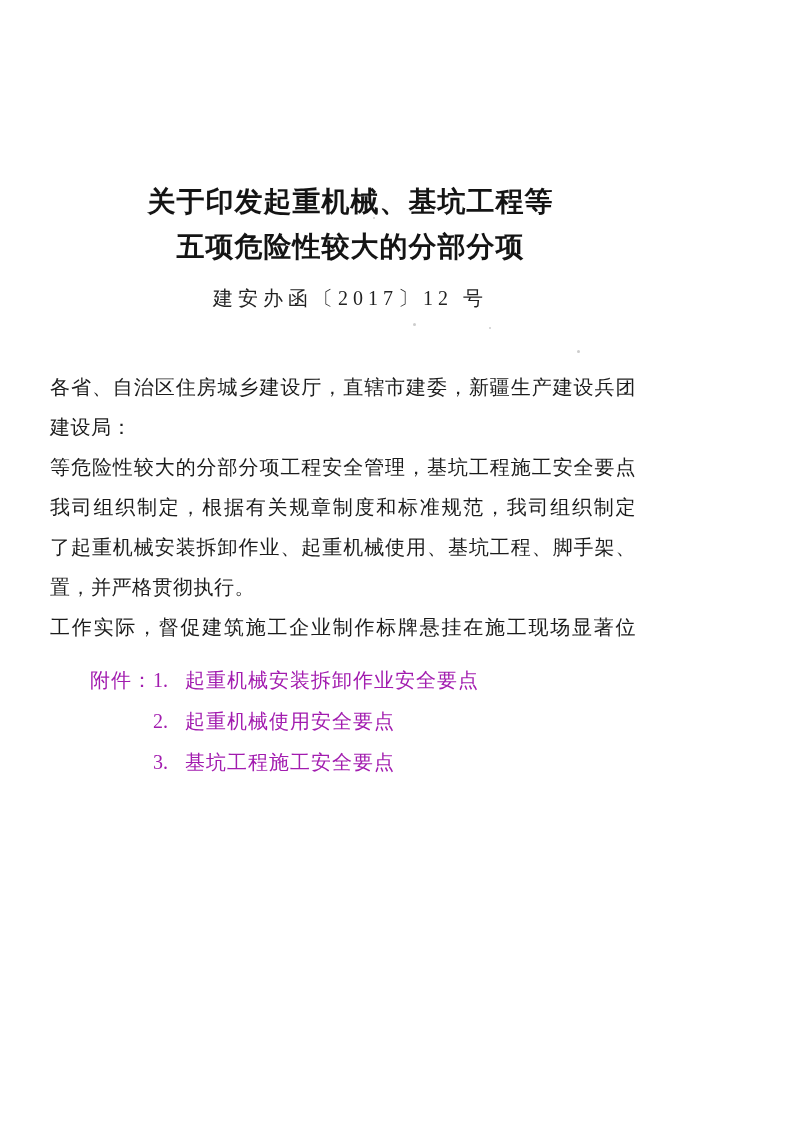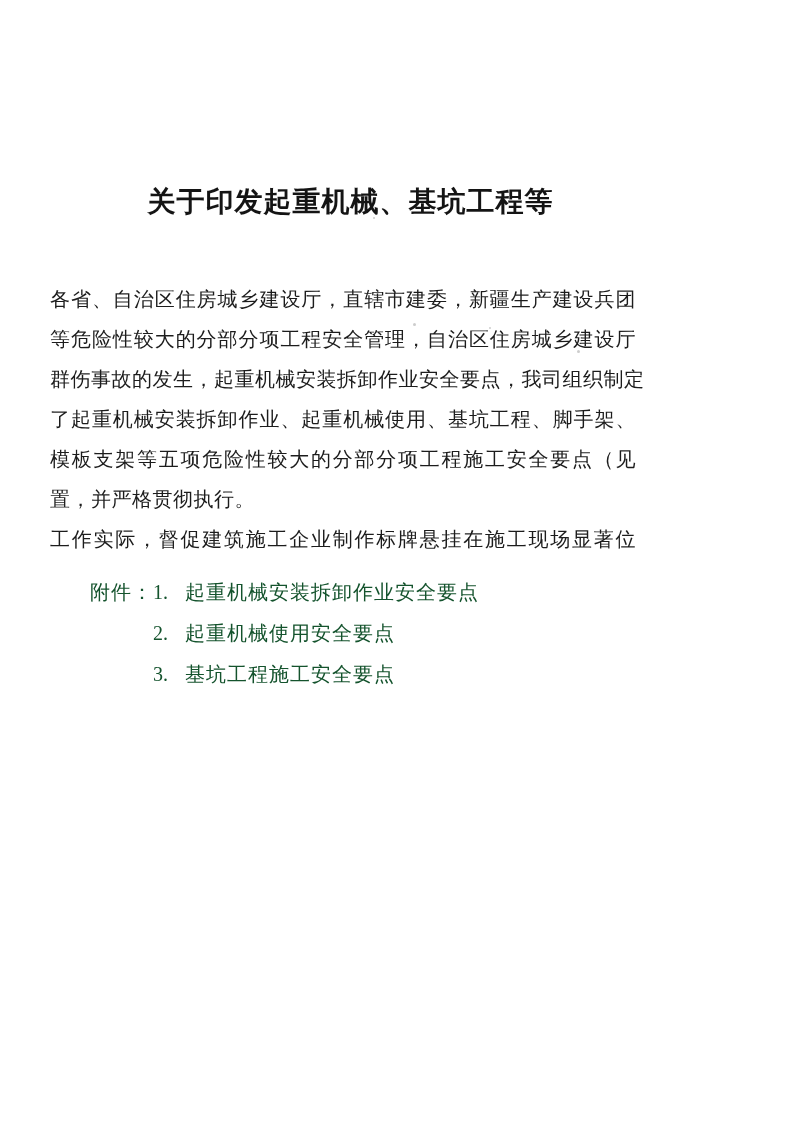--- a/index.html
+++ b/index.html
@@ -49,21 +49,21 @@
     text-align-last: justify;
   }
   .indent { text-indent: 38px; }
   .attachments {
     display: flex;
     align-items: flex-start;
     margin: 13px 0 0 40px;
     font-size: 20px;
     line-height: 41px;
     letter-spacing: 1px;
-    color: #14532d;
+    color: #a21caf;
   }
   .att-label { flex: 0 0 52px; white-space: nowrap; }
   .att-items { flex: 1 1 auto; }
   .att-item { white-space: nowrap; }
   .att-num {
     display: inline-block;
     width: 32px;
     letter-spacing: 0;
   }
   .speck {
@@ -77,30 +77,32 @@
   .speck.s3 { left: 577px; top: 350px; width: 3px; height: 3px; }
   .speck.s4 { left: 373px; top: 217px; width: 2px; height: 2px; }
 </style>
 </head>
 <body>
 
 <div class="page">
 
   <div class="title-block">
     <div class="title-line">关于印发起重机械、基坑工程等</div>
+    <div class="title-line">五项危险性较大的分部分项</div>
   </div>
 
+  <div class="doc-number">建安办函〔2017〕12 号</div>
 
   <div class="content">
     <div class="line jline">各省、自治区住房城乡建设厅，直辖市建委，新疆生产建设兵团</div>
+    <div class="line">建设局：</div>
 
-    <div class="line jline">等危险性较大的分部分项工程安全管理，自治区住房城乡建设厅</div>
-    <div class="line jline">群伤事故的发生，起重机械安装拆卸作业安全要点，我司组织制定</div>
+    <div class="line jline">等危险性较大的分部分项工程安全管理，基坑工程施工安全要点</div>
+    <div class="line jline">我司组织制定，根据有关规章制度和标准规范，我司组织制定</div>
     <div class="line jline">了起重机械安装拆卸作业、起重机械使用、基坑工程、脚手架、</div>
-    <div class="line jline">模板支架等五项危险性较大的分部分项工程施工安全要点（见</div>
     <div class="line">置，并严格贯彻执行。</div>
     <div class="line jline">工作实际，督促建筑施工企业制作标牌悬挂在施工现场显著位</div>
 
     <div class="attachments">
       <div class="att-label">附件：</div>
       <div class="att-items">
         <div class="att-item">
           <span class="att-num">1.</span><span class="att-text">起重机械安装拆卸作业安全要点</span>
         </div>
         <div class="att-item">

